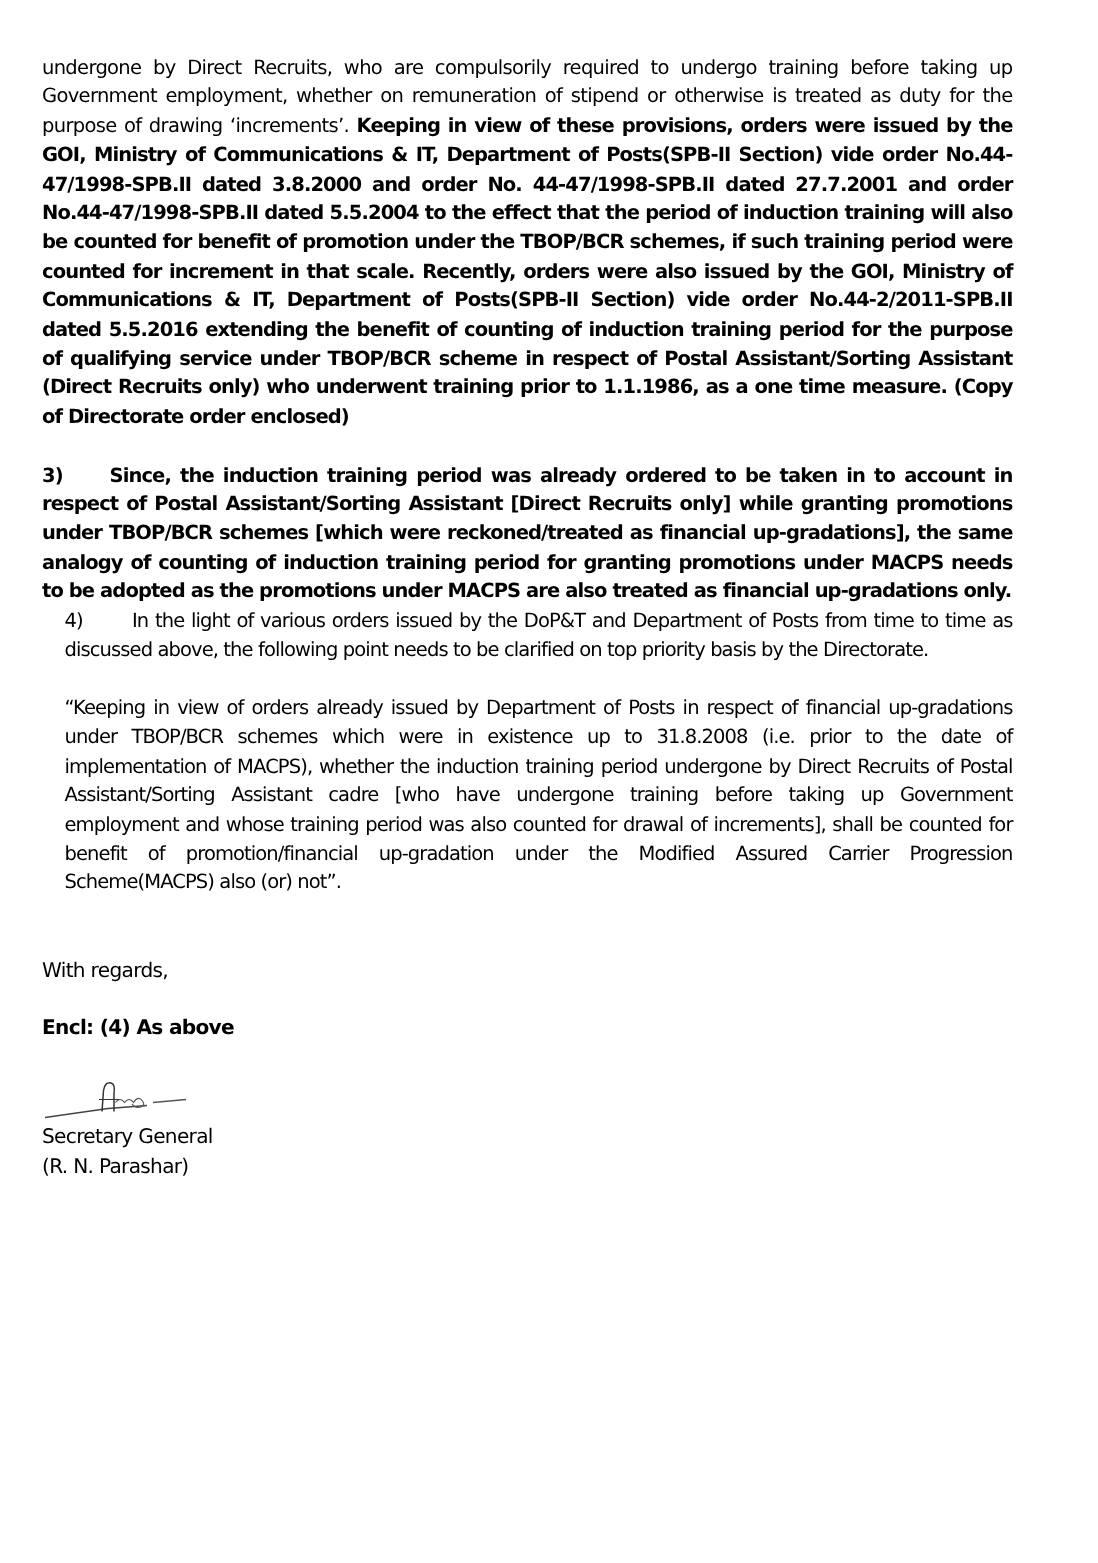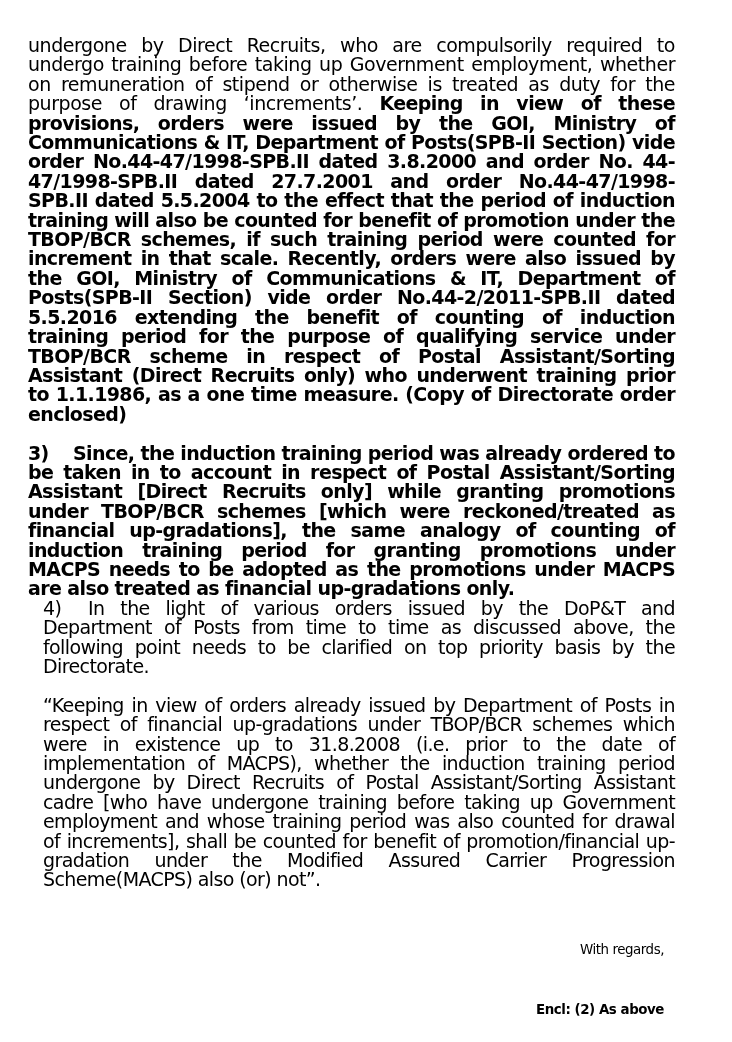--- a/index.html
+++ b/index.html
@@ -15,21 +15,21 @@
       font-family: "DejaVu Sans", sans-serif;
       color: #000000;
     }
     .page {
       position: absolute;
       left: 28px;
       top: 36px;
       width: 647px;
     }
     .para {
-      font-size: 19px;
+      font-size: 13px;
       line-height: 19.4px;
       text-align: justify;
       margin: 0;
       letter-spacing: -0.45px;
       word-spacing: 0px;
     }
     .para.condensed {
       letter-spacing: -0.6px;
       margin-left: 15px;
     }
@@ -40,23 +40,22 @@
     .gap {
       height: 19.4px;
     }
     .num {
       display: inline-block;
       width: 45px;
     }
     .plain {
       font-size: 13.4px;
       line-height: 19.4px;
-      margin: 11px;
+      margin: 0;
       letter-spacing: -0.45px;
-      text-align: right;
     }
     .sig {
       position: relative;
       height: 34px;
     }
     .sig svg {
       position: absolute;
       left: 0;
       top: 0;
     }
@@ -80,21 +79,21 @@
 
   <div class="gap"></div>
 
 
   <div class="gap"></div>
 
   <p class="plain">With regards,</p>
 
   <div class="gap"></div>
 
-  <p class="plain bold">Encl: (2) As above</p>
+  <p class="plain bold">Encl: (4) As above</p>
 
   <div class="gap"></div>
 
 
   <div class="sig">
     <svg width="120" height="34" viewBox="0 0 120 34">
       <path d="M2 30 L44 24 L70 22" stroke="#444" stroke-width="0.9" fill="none"></path>
       <path d="M74 20 L96 18" stroke="#555" stroke-width="0.9" fill="none"></path>
       <path d="M40 26 L41 12 Q42 6 46 7 Q49 8 48 14 L48 26" stroke="#333" stroke-width="1" fill="none"></path>
       <path d="M38 18 L52 18" stroke="#333" stroke-width="0.8" fill="none"></path>

